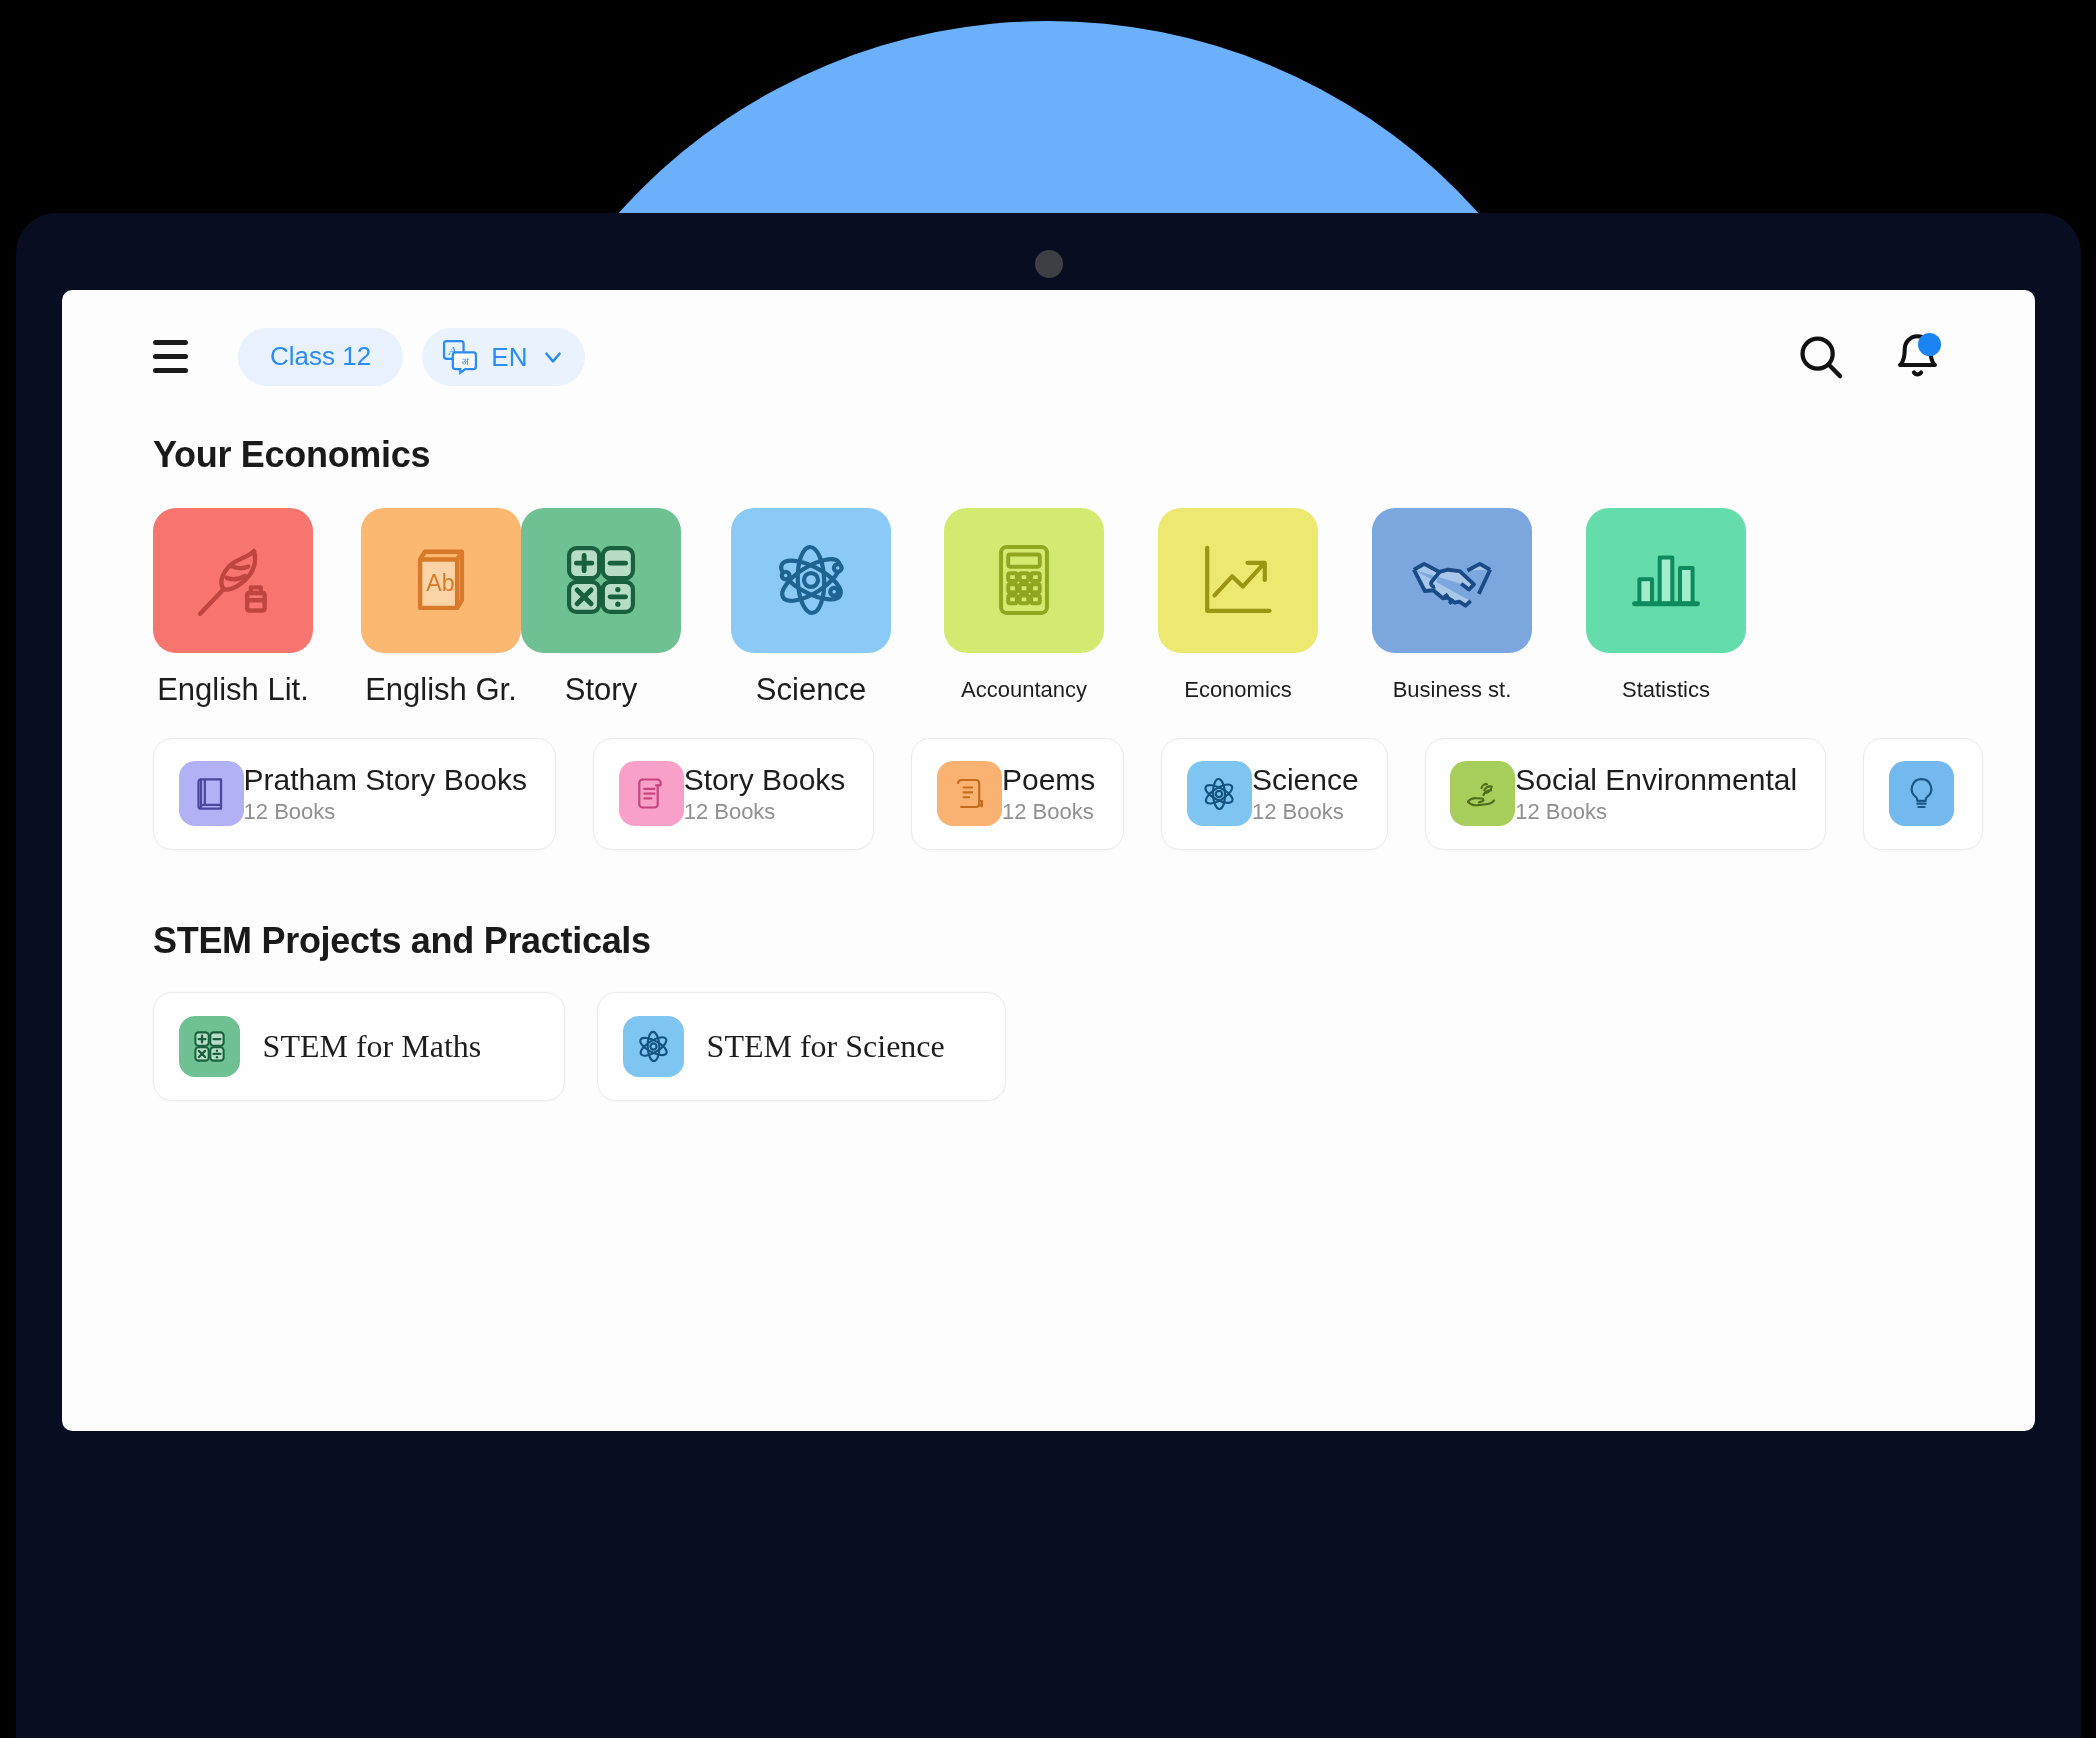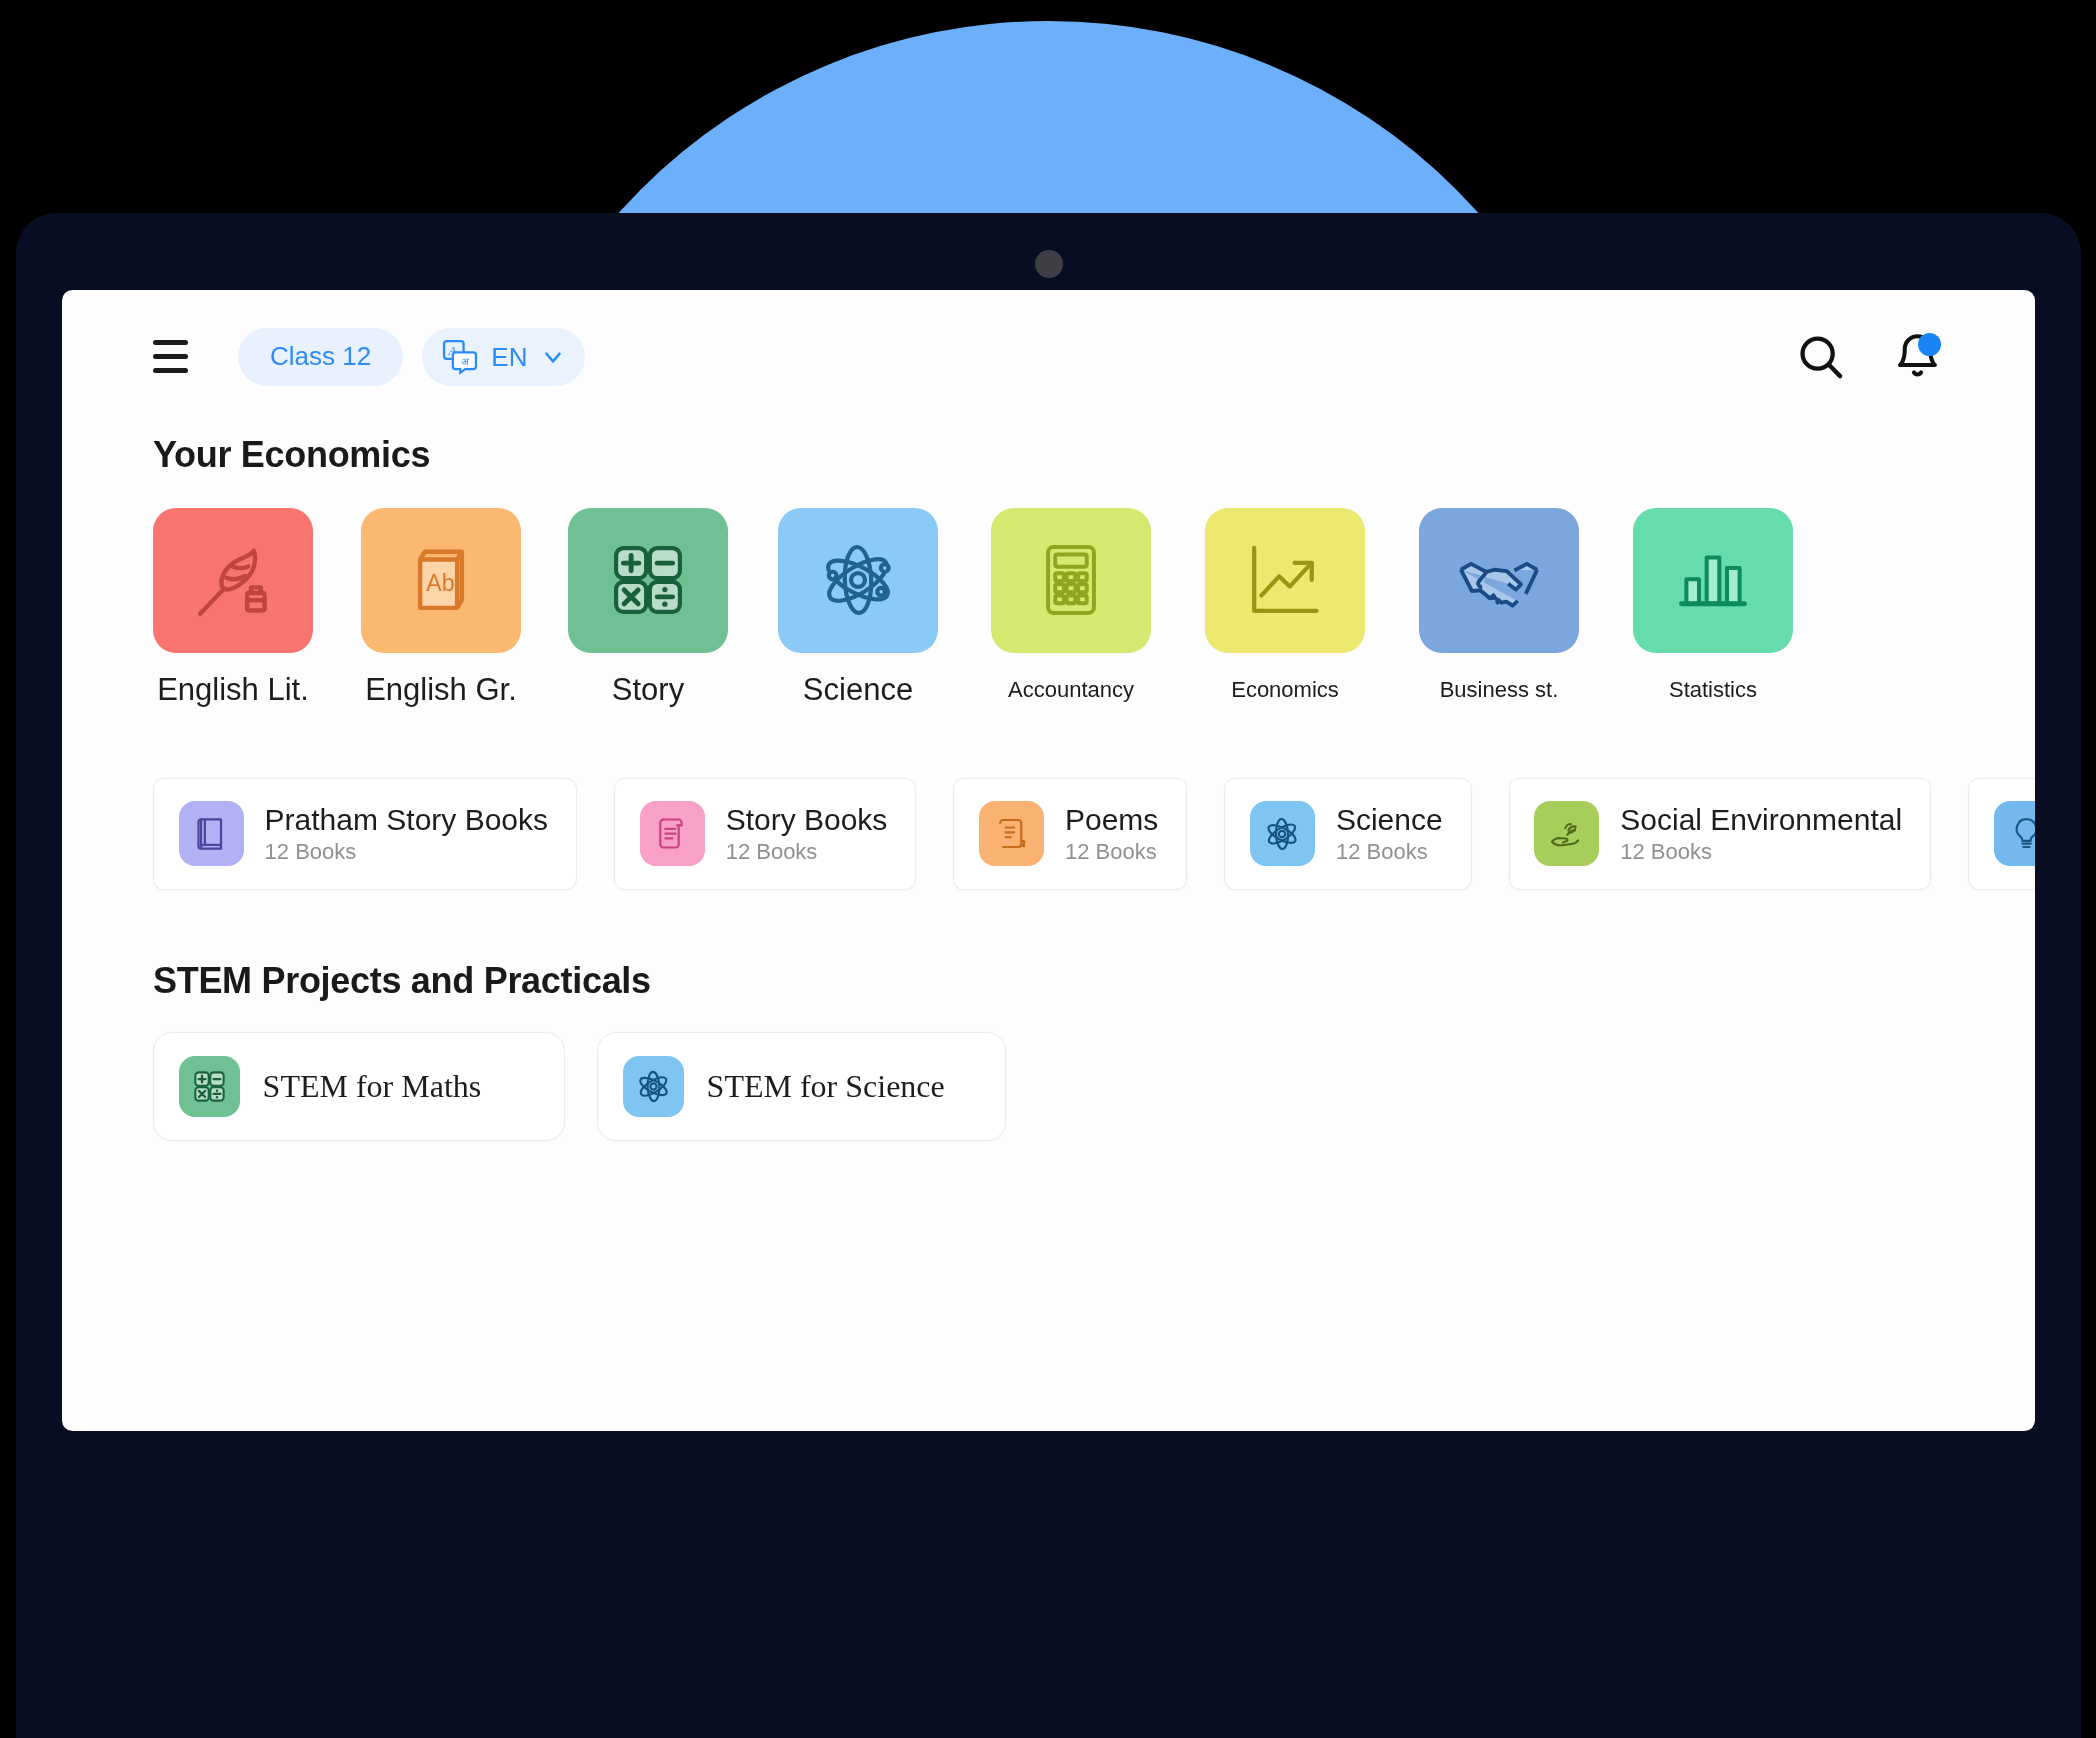--- a/index.html
+++ b/index.html
@@ -189,30 +189,28 @@
 
   #books-row {
     margin: 30px 0 0 44px;
     display: flex;
     gap: 37px;
     align-items: stretch;
   }
   .book-card {
     background: #ffffff;
     border: 1.8px solid #ebebeb;
-    border-radius: 11px;
+    border-radius: 19px;
     height: 112px;
     display: flex;
     align-items: center;
     padding: 0 28px 0 24.6px;
-    gap: 21px;
     cursor: pointer;
     flex: 0 0 auto;
     box-shadow: 0 0.9px 2.6px rgba(0,0,0,0.03);
-    margin-top: 40px;
   }
   .book-icon {
     width: 65px; height: 65px;
     border-radius: 16px;
     display: flex; align-items: center; justify-content: center;
     flex: 0 0 auto;
   }
   .book-text { display: flex; flex-direction: column; gap: 3.5px; }
   .book-title {
     font-size: 30px;
@@ -328,21 +326,21 @@
                 <path d="M10.2 11.3c1.6.6 3.4.4 4.8-.5"></path>
                 <rect x="15.6" y="15.3" width="4.6" height="4.6" rx="0.5"></rect>
                 <path d="M16.6 15.3v-1.5h2.6v1.5"></path>
                 <path d="M15.6 17.2h4.6"></path>
               </svg>
             </span>
           </div>
           <div class="subject-label lg">English Lit.</div>
         </div>
 
-        <div class="subject-item" style="margin-right:47px;">
+        <div class="subject-item" style="">
           <div class="subject-tile" style="background:#fbb871;">
             <span>
               <svg width="88" height="88" viewBox="0 0 24 24" fill="none" stroke="#d9792a" stroke-width="1.2" stroke-linejoin="round">
                 <path d="M6.3 6.4h10.1v13.2H6.3z" fill="#fcd4a7"></path>
                 <path d="M6.3 6.4 7.6 4.3h10.1v13.2l-1.3 2.1"></path>
                 <path d="M17.7 4.3 16.4 6.4"></path>
                 <text x="8" y="15.1" font-size="6.3" fill="#d9792a" stroke="none" font-family="sans-serif">Ab</text>
               </svg>
             </span>
           </div>

